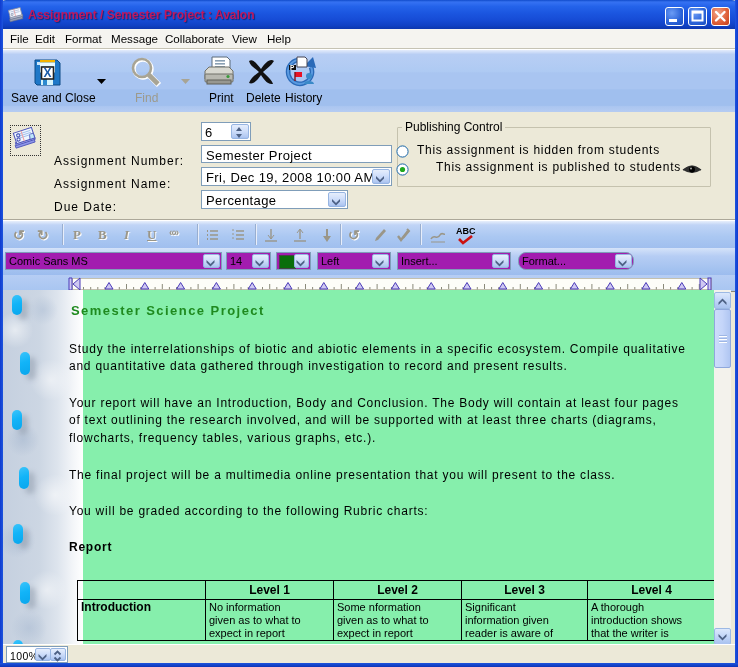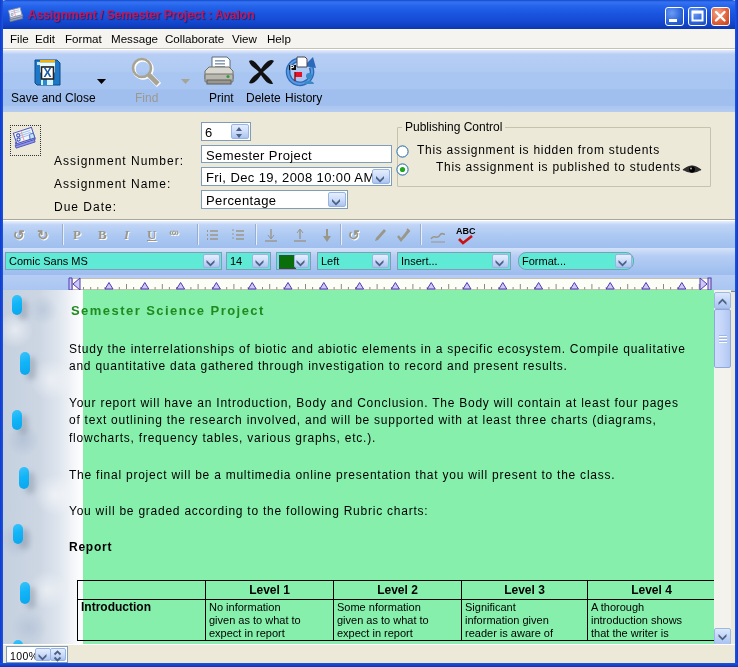--- a/index.html
+++ b/index.html
@@ -30,21 +30,21 @@
   .gray{color:#9d9a8c !important;}
   
   #formarea{left:3px;top:112px;width:732px;height:107px;background:#ece9d8;border-bottom:1px solid #aca899;}
   .flabel{font-size:12px;color:#000;left:54px;white-space:nowrap;letter-spacing:1px;margin-top:28px;}
   .field{box-sizing:border-box;background:#fff;border:1px solid #7f9db9;font-size:13px;color:#000;letter-spacing:.4px;}
   
   #edbar1{left:3px;top:220px;width:732px;height:28px;
     background:linear-gradient(180deg,#e8effc 0%,#c0d4f6 14%,#abc8f2 55%,#9fbeee 100%);border-top:1px solid #fff;}
   #edbar2{left:3px;top:248px;width:732px;height:27px;
     background:linear-gradient(180deg,#d5e3f9 0%,#b6cdf4 30%,#a5c3f0 75%,#9cbcee 100%);}
-  .combo{position:absolute;box-sizing:border-box;background:#5eead4;border:1px solid #7f9db9;font-size:11px;color:#000;overflow:hidden;white-space:nowrap;}
+  .combo{position:absolute;box-sizing:border-box;background:#a21caf;border:1px solid #7f9db9;font-size:11px;color:#000;overflow:hidden;white-space:nowrap;}
   .combo .txt{position:absolute;left:3px;top:2px;}
   .cbtn{position:absolute;right:1px;top:1px;bottom:1px;width:15px;
     background:linear-gradient(180deg,#e6eefc,#cfdefa 45%,#b2c9f2 90%,#a5bff0);
     border:1px solid #97b5e2;border-radius:2px;}
   .eg{position:absolute;top:6px;font-size:13px;font-weight:bold;color:#9a9688;text-shadow:1px 1px 0 #fff;}
   .esep{position:absolute;top:3px;width:1px;height:21px;background:#98aed0;box-shadow:1px 0 0 #e8eefa;}
   .eicon{top:6px;width:16px;height:16px;}
   
   #rulerrow{left:3px;top:275px;width:732px;height:16px;background:linear-gradient(180deg,#b6cdf4,#a8c5f1);border-bottom:1px solid #8a8778;}
   #ruler{left:72px;top:278px;width:640px;height:12px;background:#fdfdf8;border:1px solid #c3c0b0;box-sizing:border-box;}

